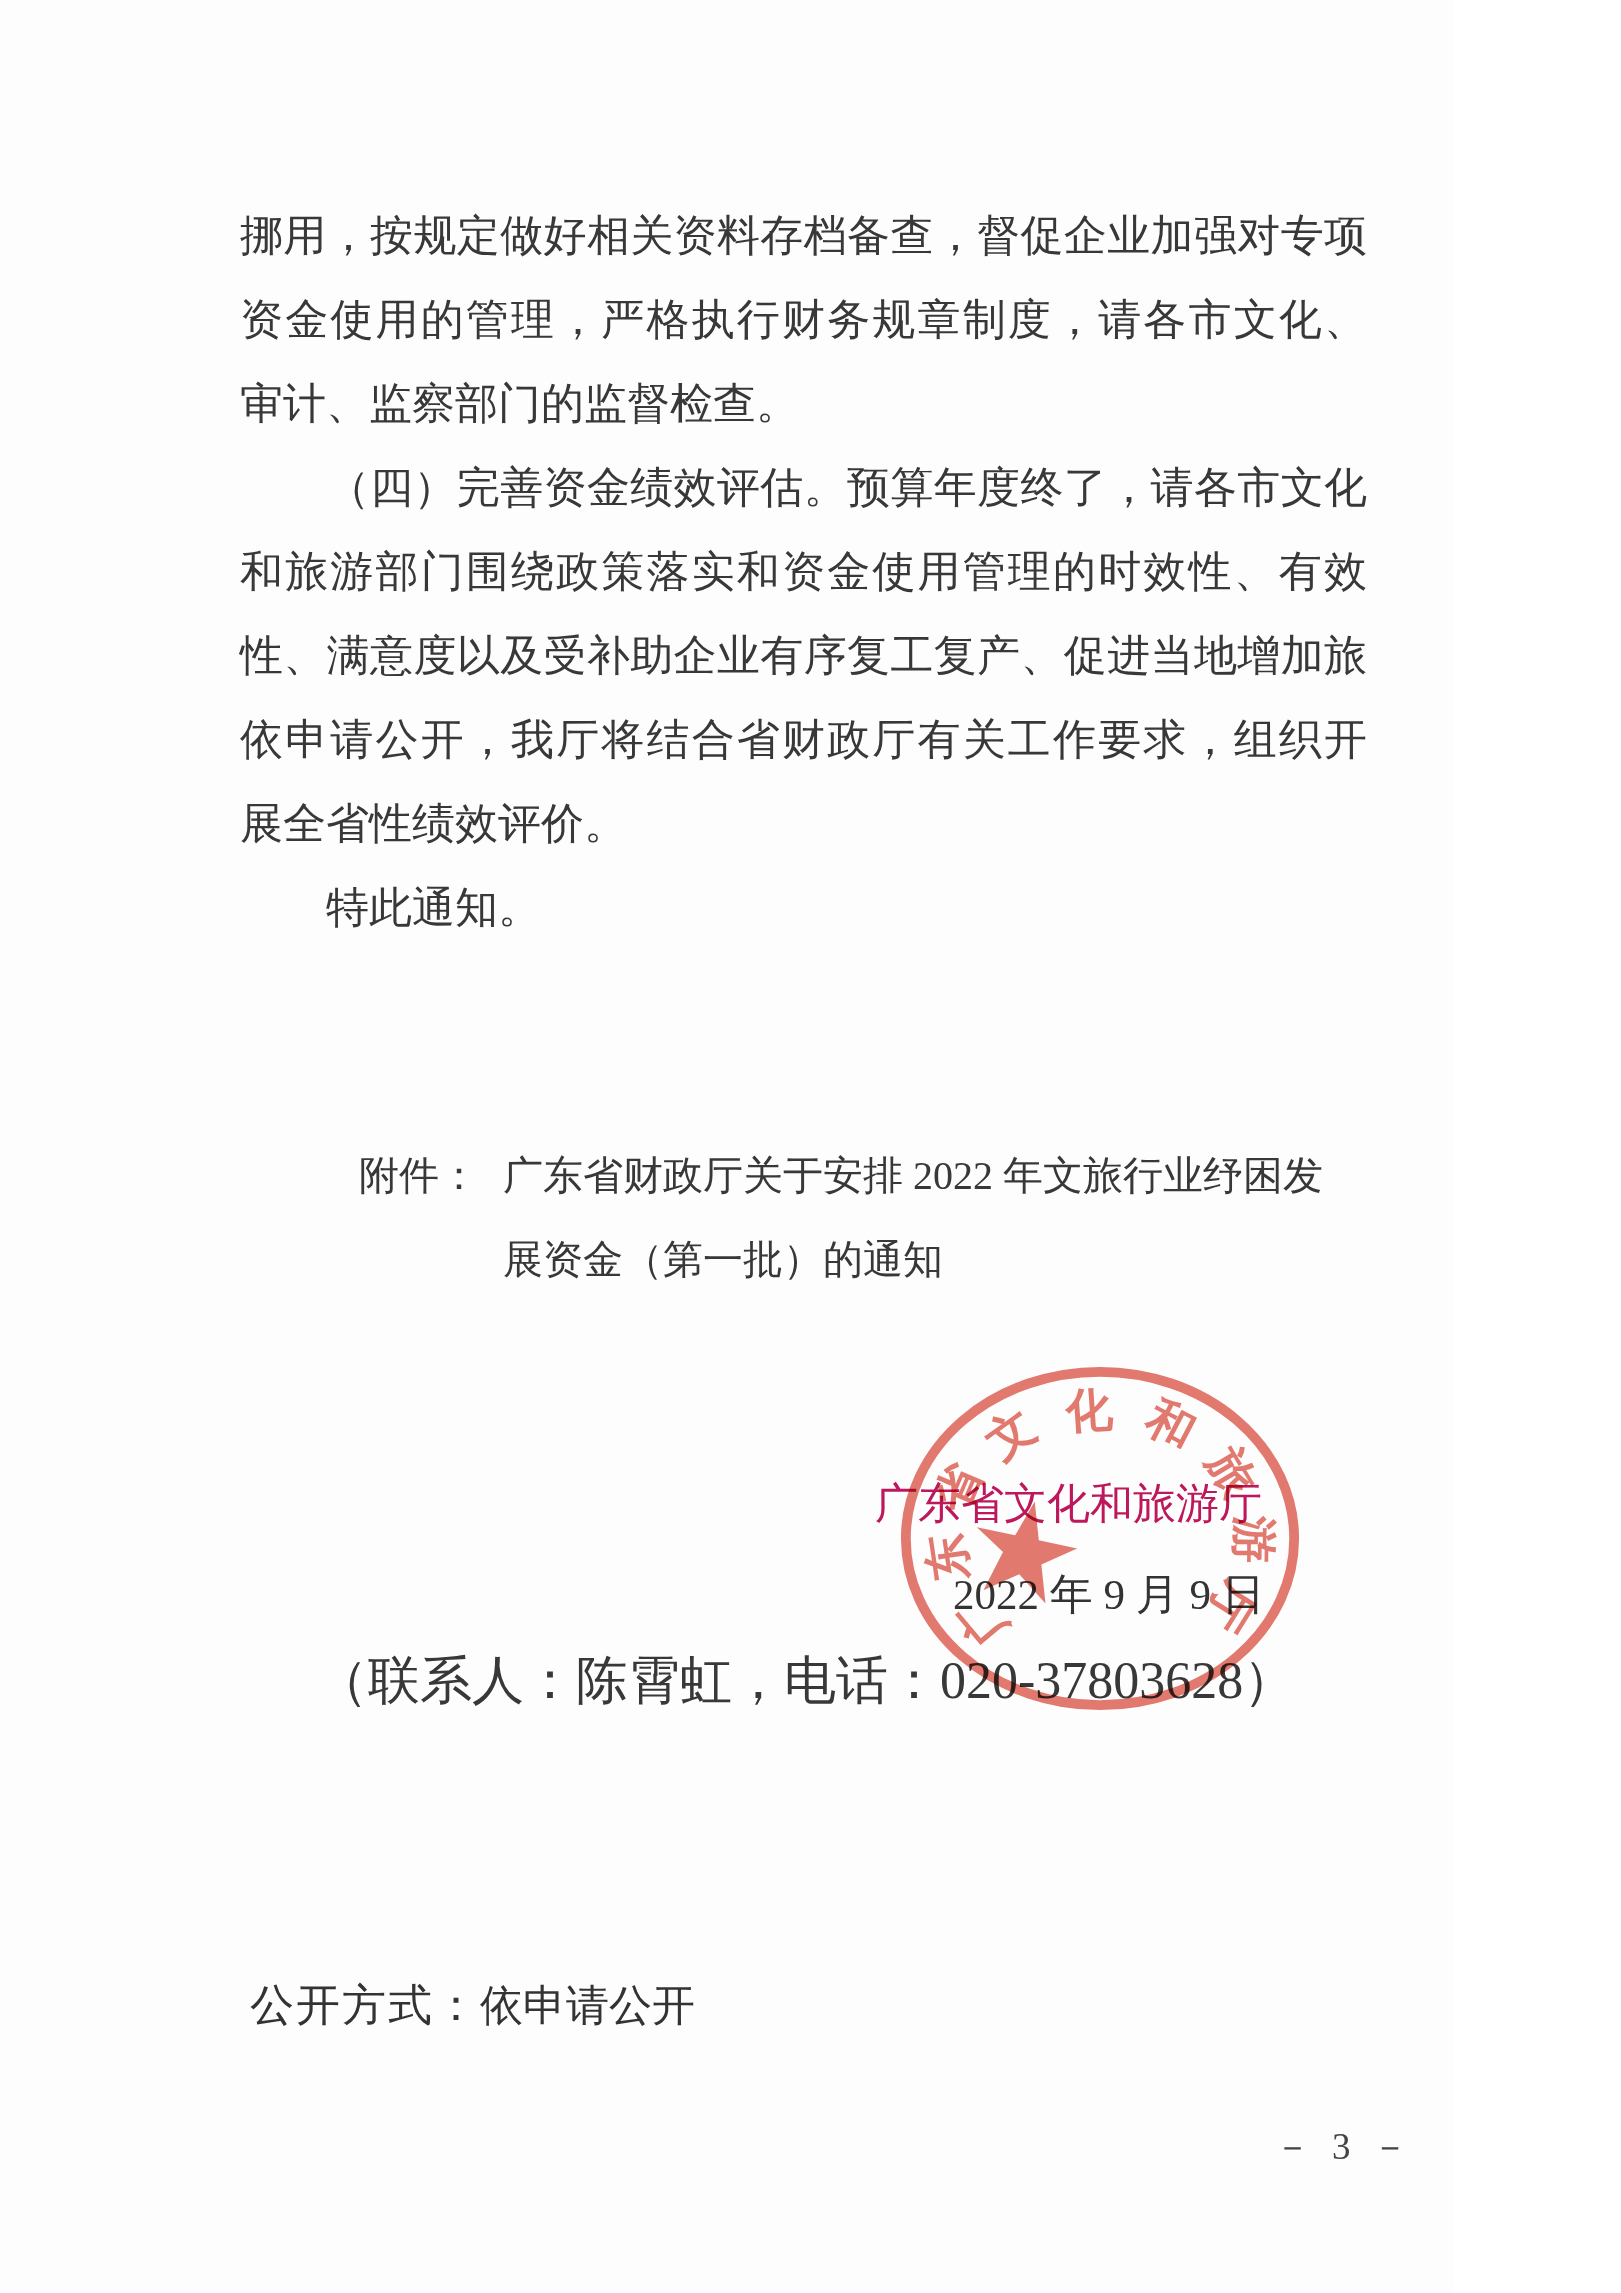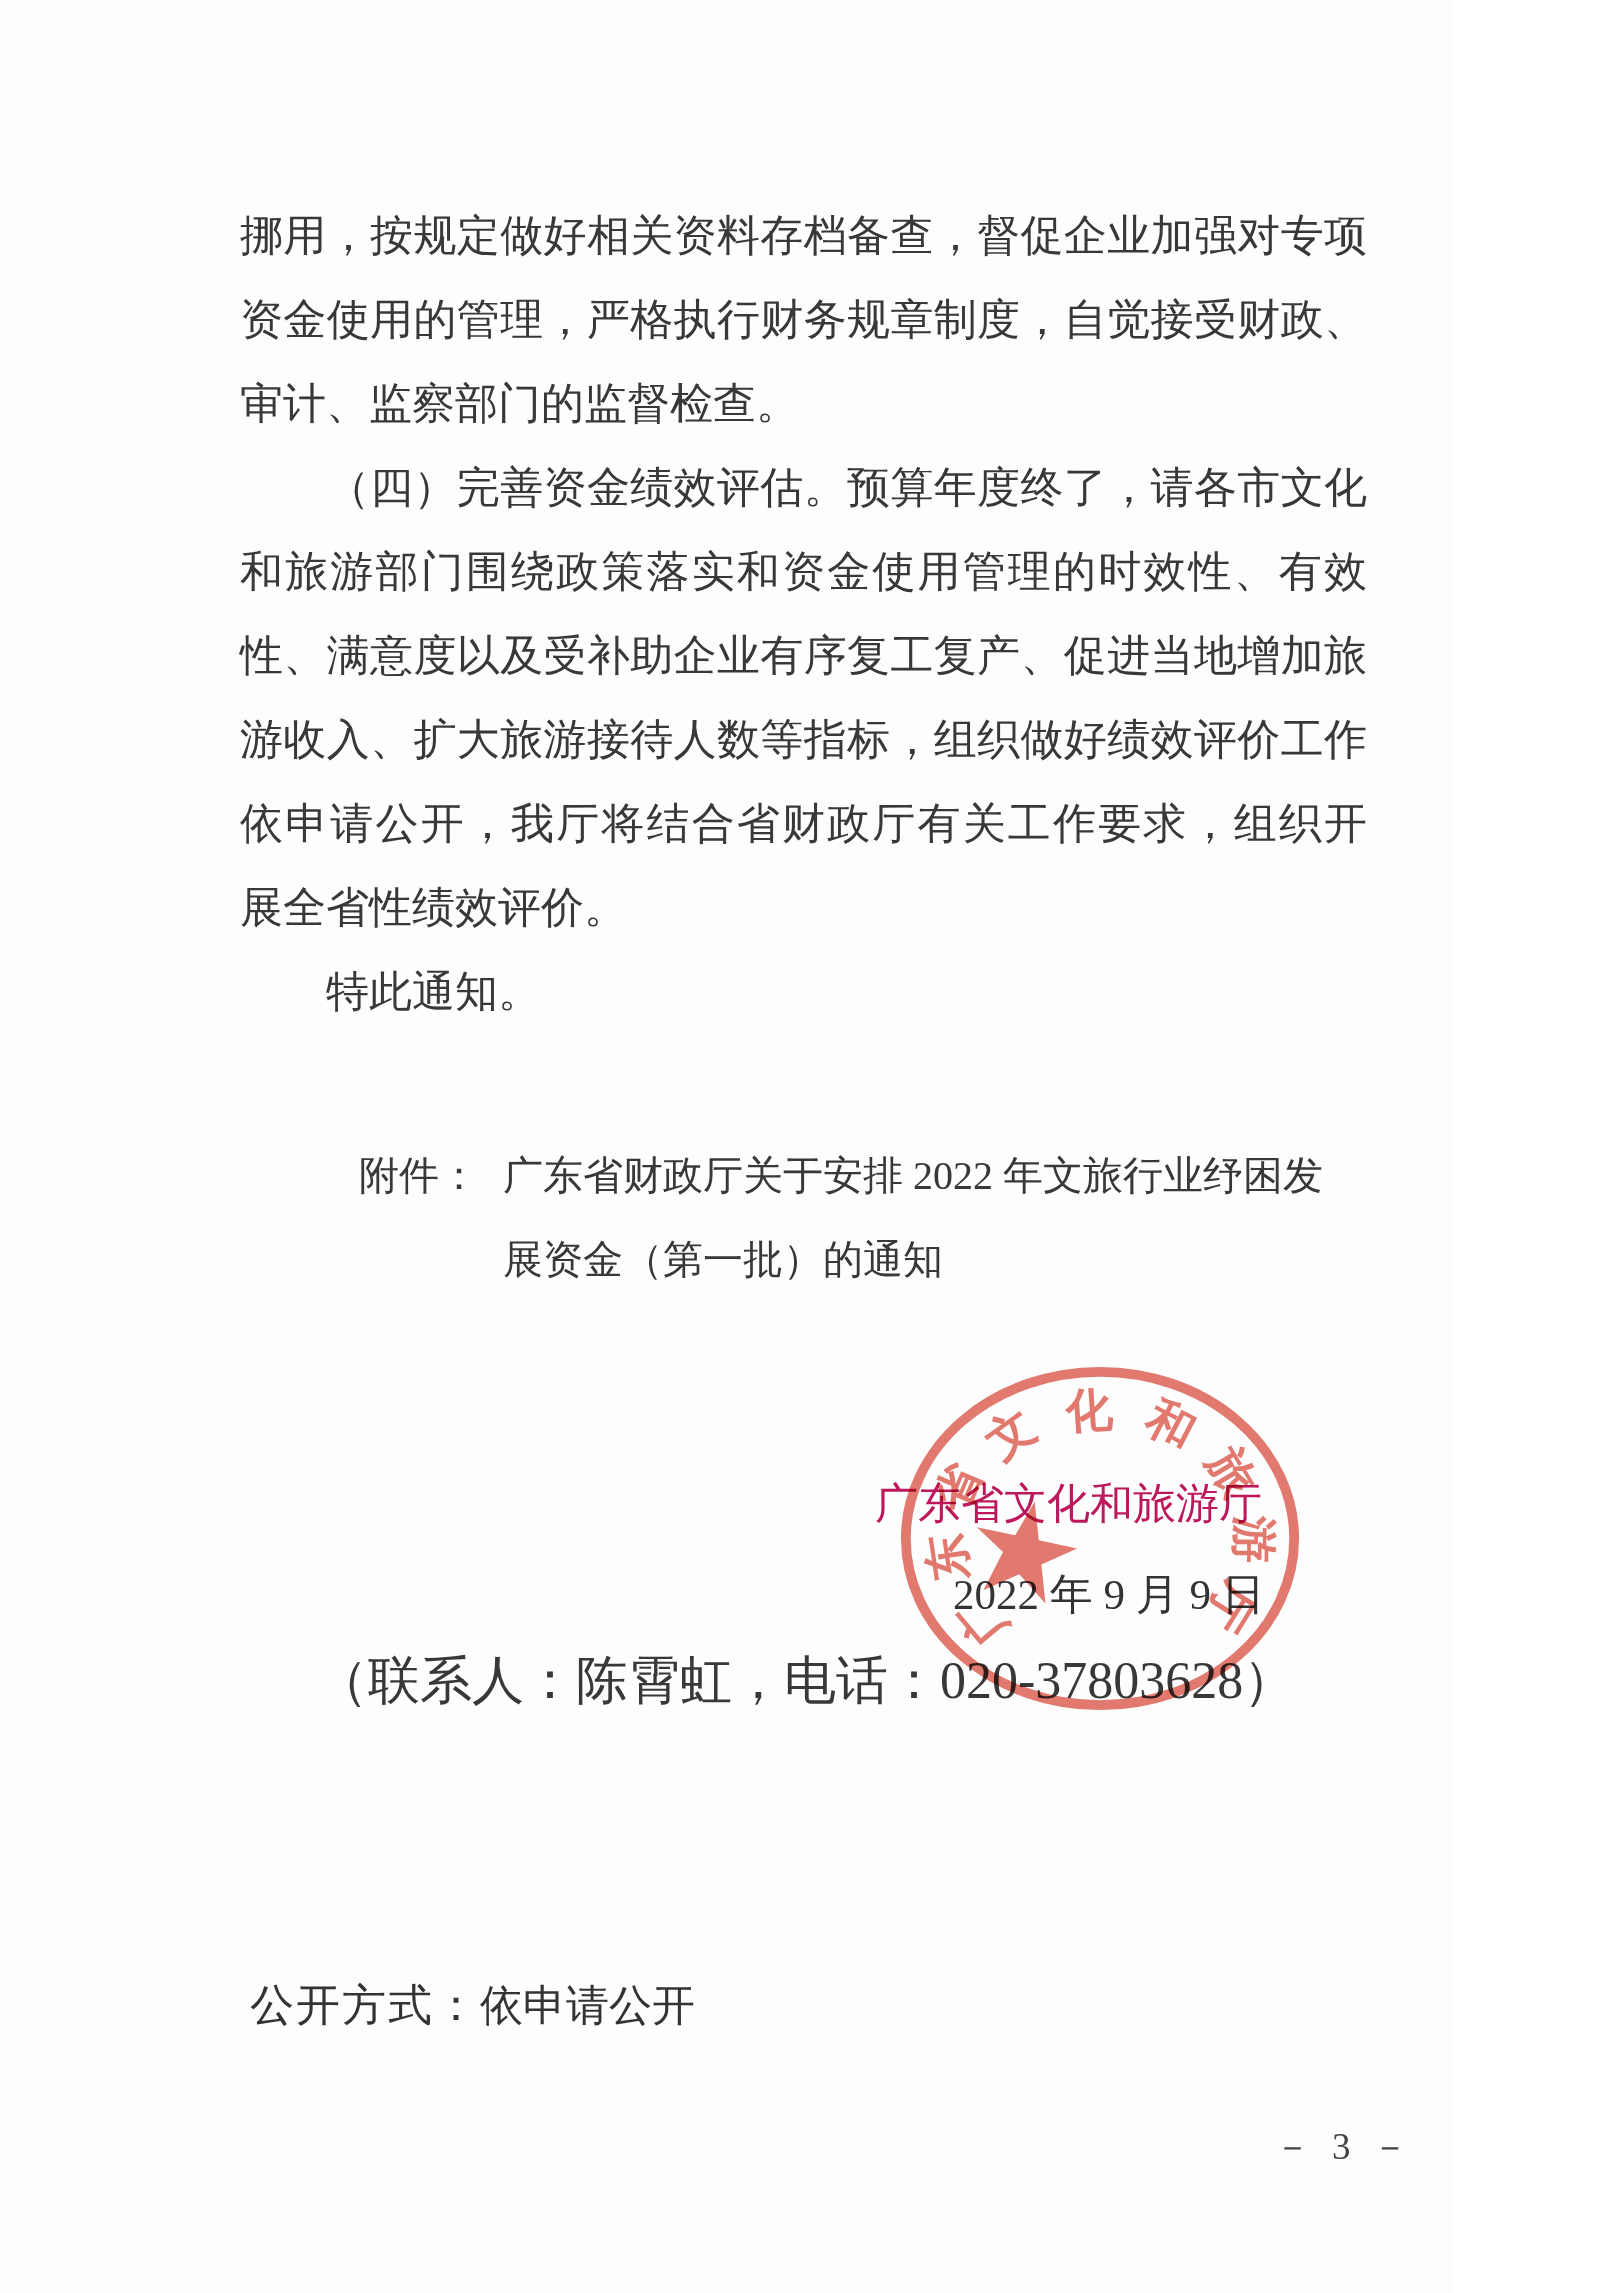--- a/index.html
+++ b/index.html
@@ -115,26 +115,25 @@
     white-space: nowrap;
   }
 </style>
 </head>
 <body>
 
 <div class="page">
 
   <div class="body-text">
     <div class="line fill">挪用，按规定做好相关资料存档备查，督促企业加强对专项</div>
-    <div class="line fill">资金使用的管理，严格执行财务规章制度，自觉接受财政、</div>
+    <div class="line fill">资金使用的管理，严格执行财务规章制度，请各市文化、</div>
     <div class="line">审计、监察部门的监督检查。</div>
     <div class="line fill">　　（四）完善资金绩效评估。预算年度终了，请各市文化</div>
     <div class="line fill">和旅游部门围绕政策落实和资金使用管理的时效性、有效</div>
     <div class="line fill">性、满意度以及受补助企业有序复工复产、促进当地增加旅</div>
-    <div class="line fill">游收入、扩大旅游接待人数等指标，组织做好绩效评价工作</div>
     <div class="line fill">依申请公开，我厅将结合省财政厅有关工作要求，组织开</div>
     <div class="line">展全省性绩效评价。</div>
     <div class="line">　　特此通知。</div>
   </div>
 
   <div class="attachment">
     <div class="att-label">附件：</div>
     <div class="att-body">
       <div>广东省财政厅关于安排 2022 年文旅行业纾困发</div>
       <div>展资金（第一批）的通知</div>

